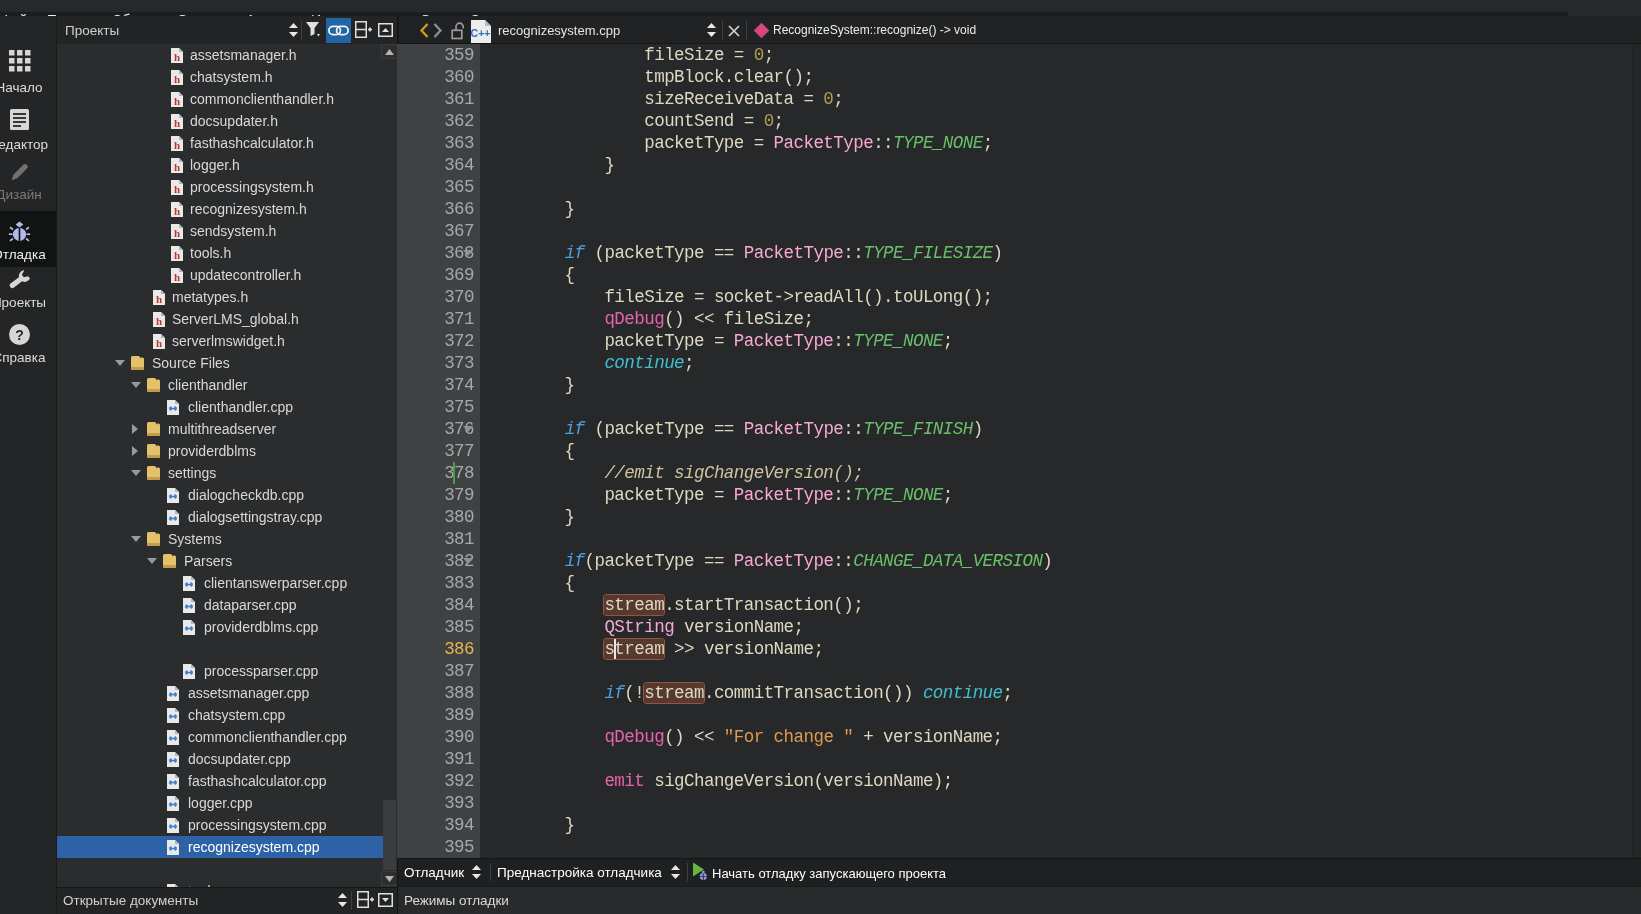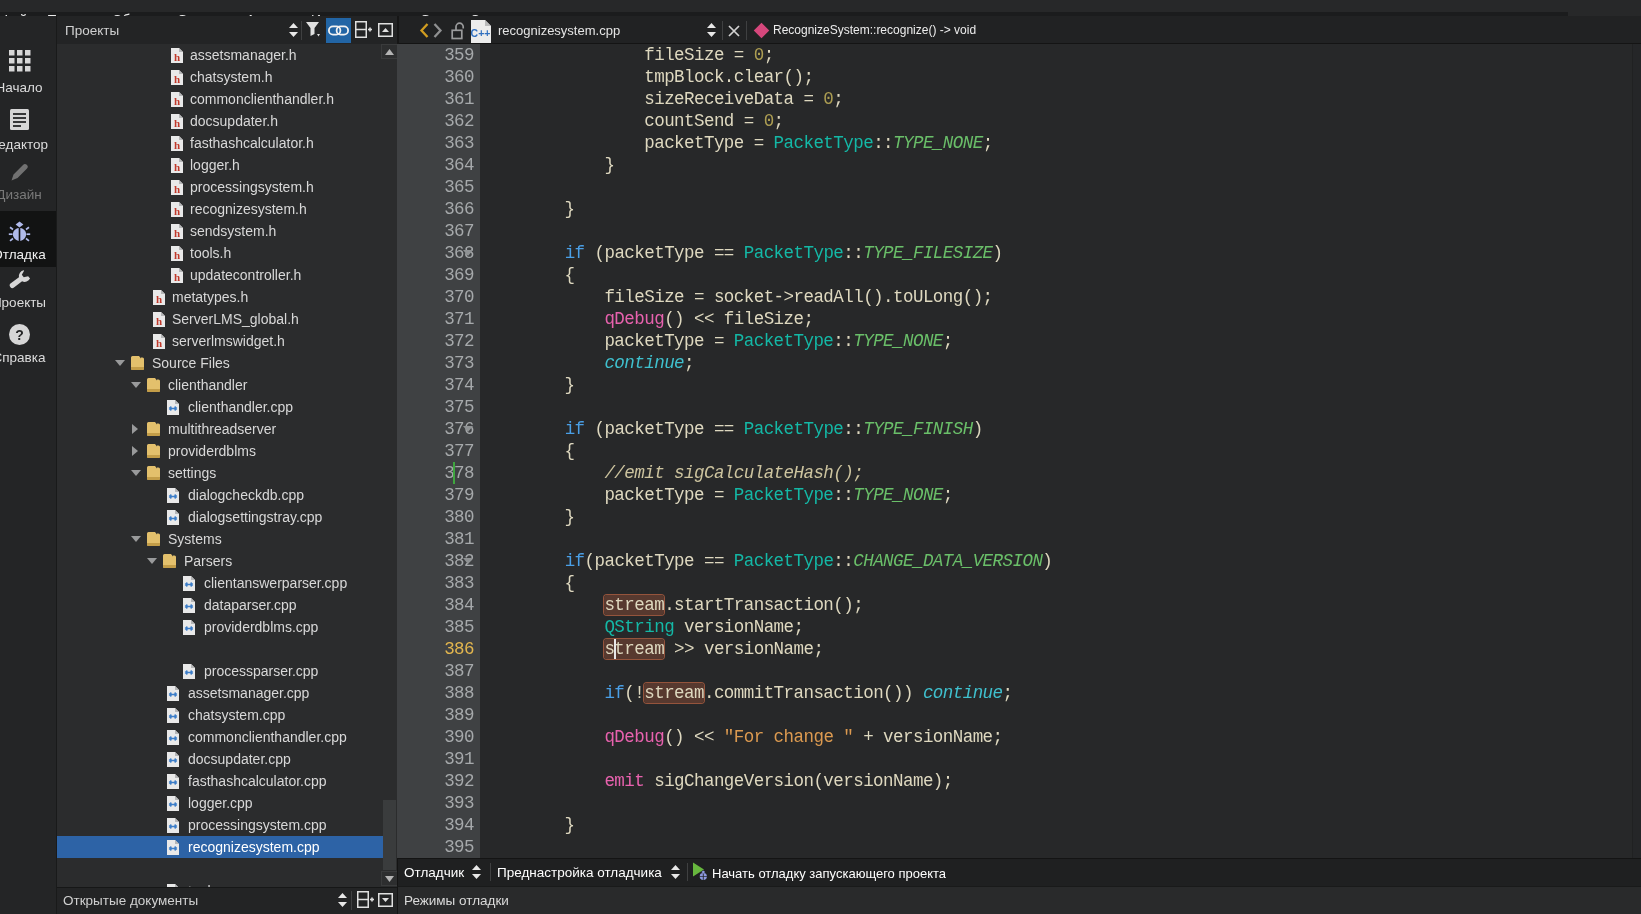--- a/index.html
+++ b/index.html
@@ -17,23 +17,23 @@
 .sel{background:#2d63a6;width:326px}
 .sel .txt{color:#fff}
 #opendocs{left:57px;top:887px;width:340px;height:27px;background:#232425;border-top:1px solid #161717}
 #gutter{left:397px;top:44px;width:104px;height:814px;background:#3f4143}
 #gutter pre{font-family:"Liberation Mono",monospace;font-size:17.5px;letter-spacing:-0.55px;
   line-height:22px;color:#a6a9ab;text-align:right;padding-right:27px}
 #gutter .cur{color:#e3b64e}
 #code{left:480px;top:44px;width:1161px;height:814px;background:#272829}
 #code pre{font-family:"Liberation Mono",monospace;font-size:17.5px;letter-spacing:-0.55px;
   line-height:22px;color:#ded8bf;padding-left:5px;white-space:pre}
-.kw{color:#4a9fe6;}
+.kw{color:#4a9fe6;font-style:italic}
 .cn{color:#3fc0ce;font-style:italic}
-.ty{color:#14b8a6}
+.ty{color:#f9a8d4}
 .en{color:#6abf69;font-style:italic}
 .nu{color:#ac9d52}
 .st{color:#dc9a50}
 .pk{color:#e862ae}
 .cm{color:#cdc49f;font-style:italic}
 .occ{background:#57392f;box-shadow:0 0 0 1px #95543c;border-radius:3px}
 #dbgbar{left:397px;top:858px;width:1244px;height:28px;background:#1f2021;border-top:1px solid #141414;border-left:1px solid #141414}
 #btmbar{left:397px;top:886px;width:1244px;height:28px;background:#292a2b;border-top:1px solid #191a1a;border-left:1px solid #141414}
 .ui{position:absolute;font-size:13.5px;color:#ffffff;white-space:pre}
 .vsep{position:absolute;width:1px;background:#3f4041}
@@ -516,21 +516,21 @@
         <span class="kw">if</span> (packetType == <span class="ty">PacketType</span>::<span class="en">TYPE_FILESIZE</span>)
         {
             fileSize = socket-&gt;readAll().toULong();
             <span class="pk">qDebug</span>() &lt;&lt; fileSize;
             packetType = <span class="ty">PacketType</span>::<span class="en">TYPE_NONE</span>;
             <span class="cn">continue</span>;
         }
 
         <span class="kw">if</span> (packetType == <span class="ty">PacketType</span>::<span class="en">TYPE_FINISH</span>)
         {
-            <span class="cm">//emit sigCalculateHash();</span>
+            <span class="cm">//emit sigChangeVersion();</span>
             packetType = <span class="ty">PacketType</span>::<span class="en">TYPE_NONE</span>;
         }
 
         <span class="kw">if</span>(packetType == <span class="ty">PacketType</span>::<span class="en">CHANGE_DATA_VERSION</span>)
         {
             <span class="occ">stream</span>.startTransaction();
             <span class="ty">QString</span> versionName;
             <span class="occ">stream</span> &gt;&gt; versionName;
 
             <span class="kw">if</span>(!<span class="occ">stream</span>.commitTransaction()) <span class="cn">continue</span>;

